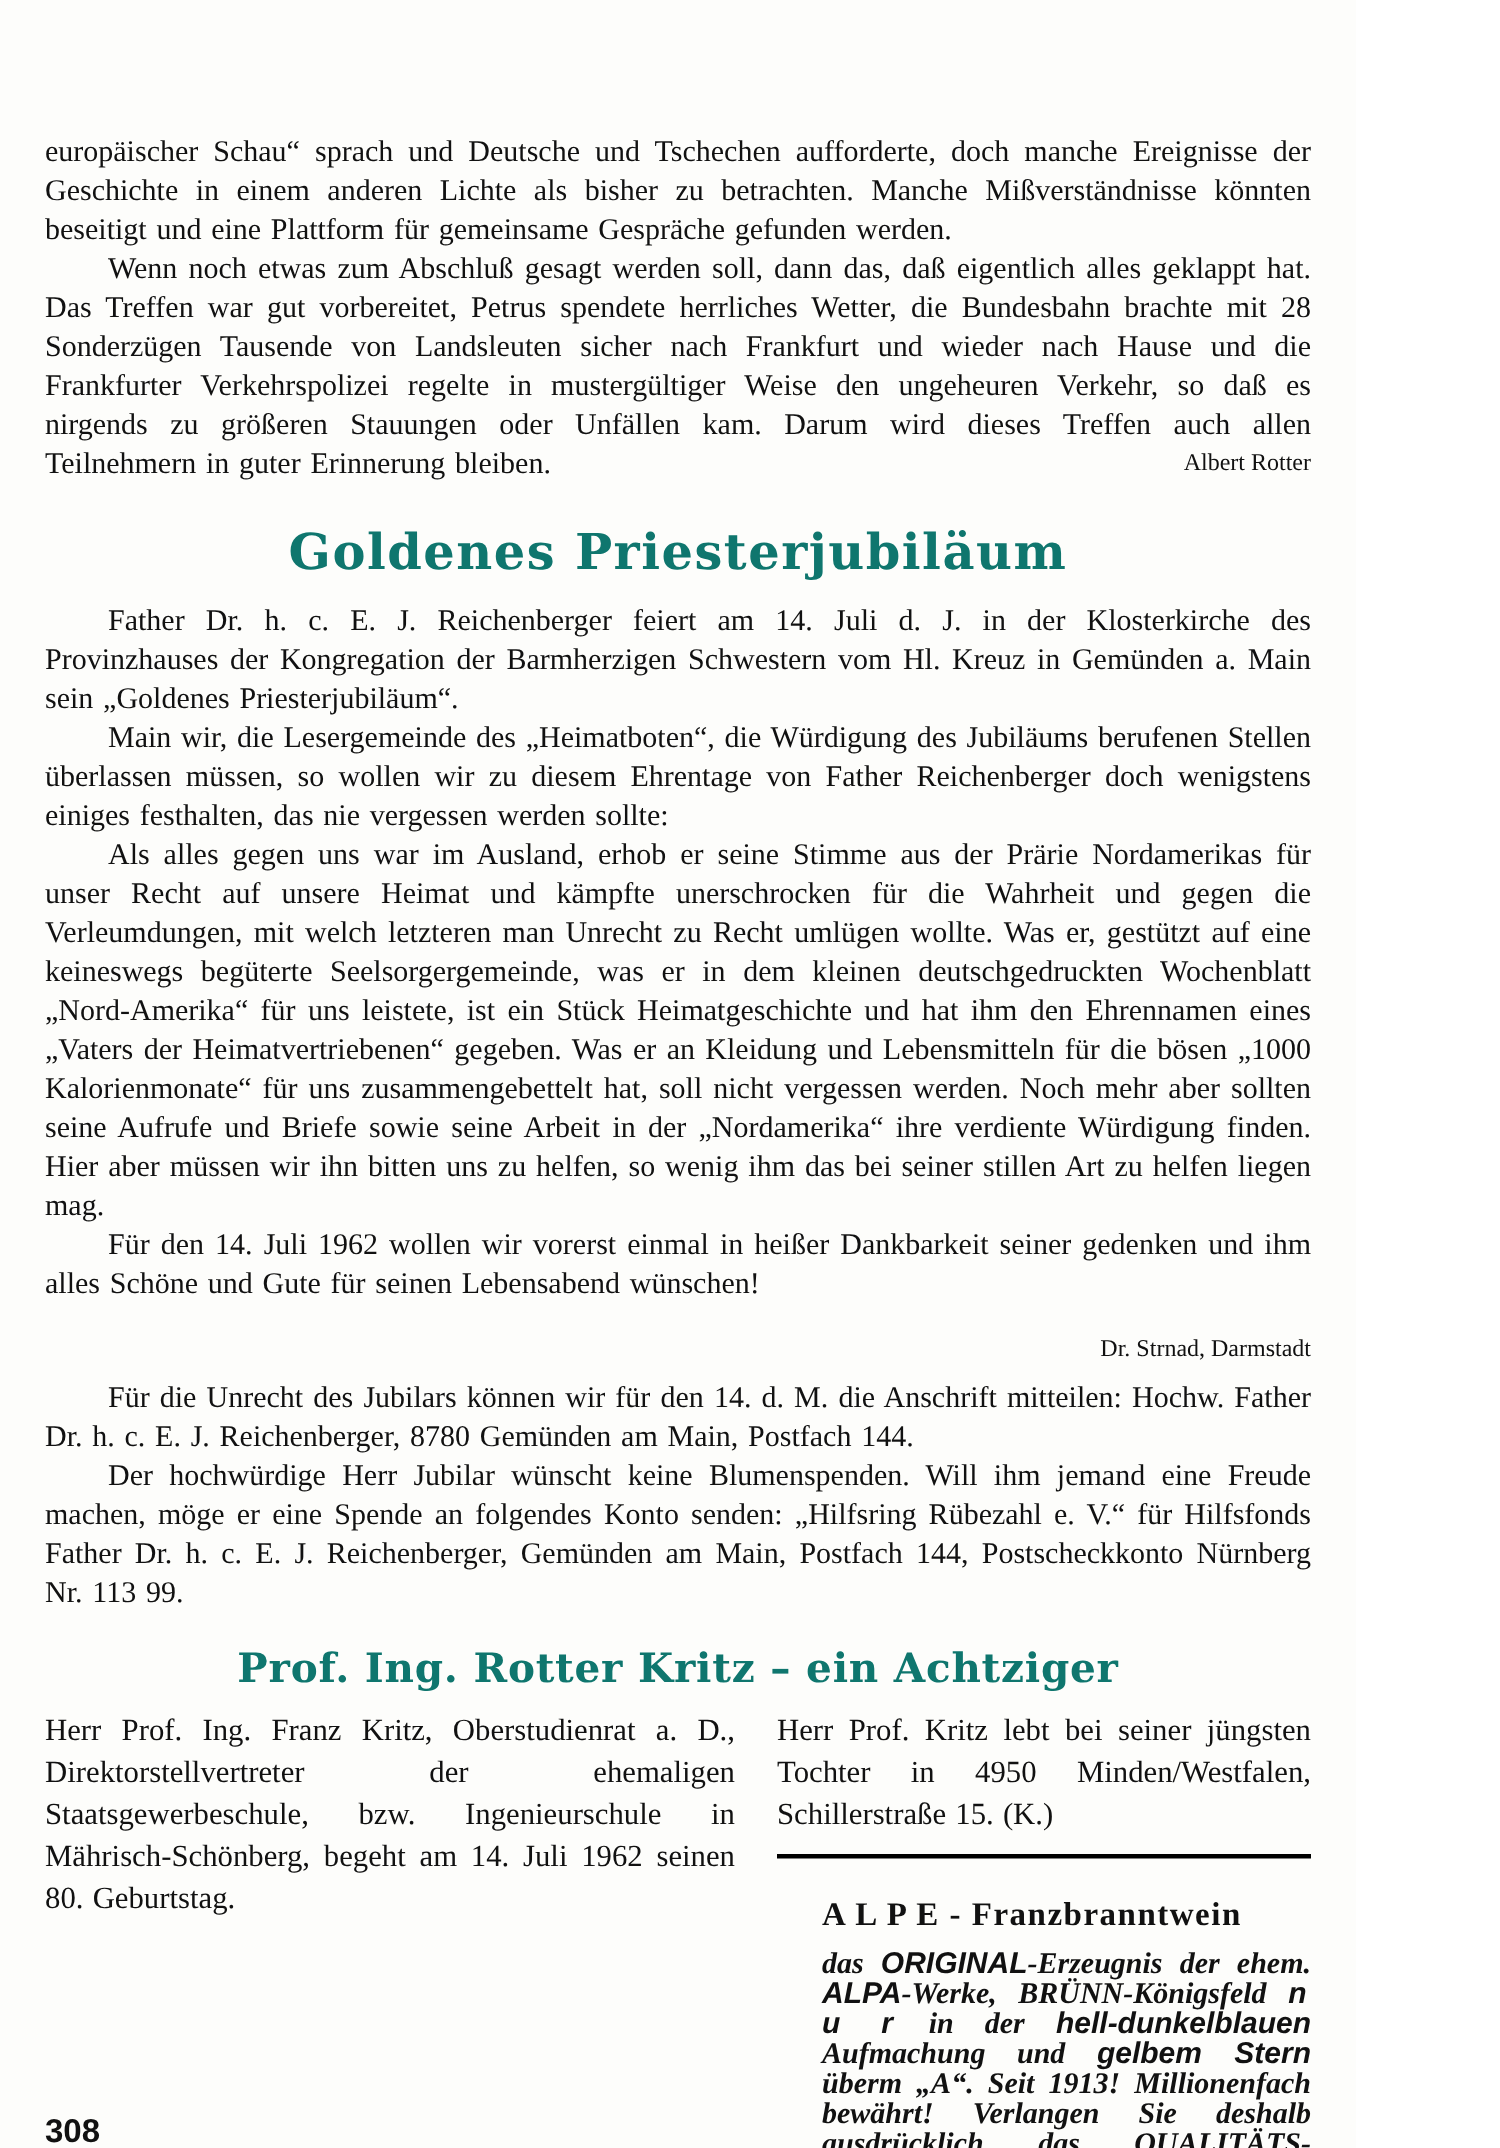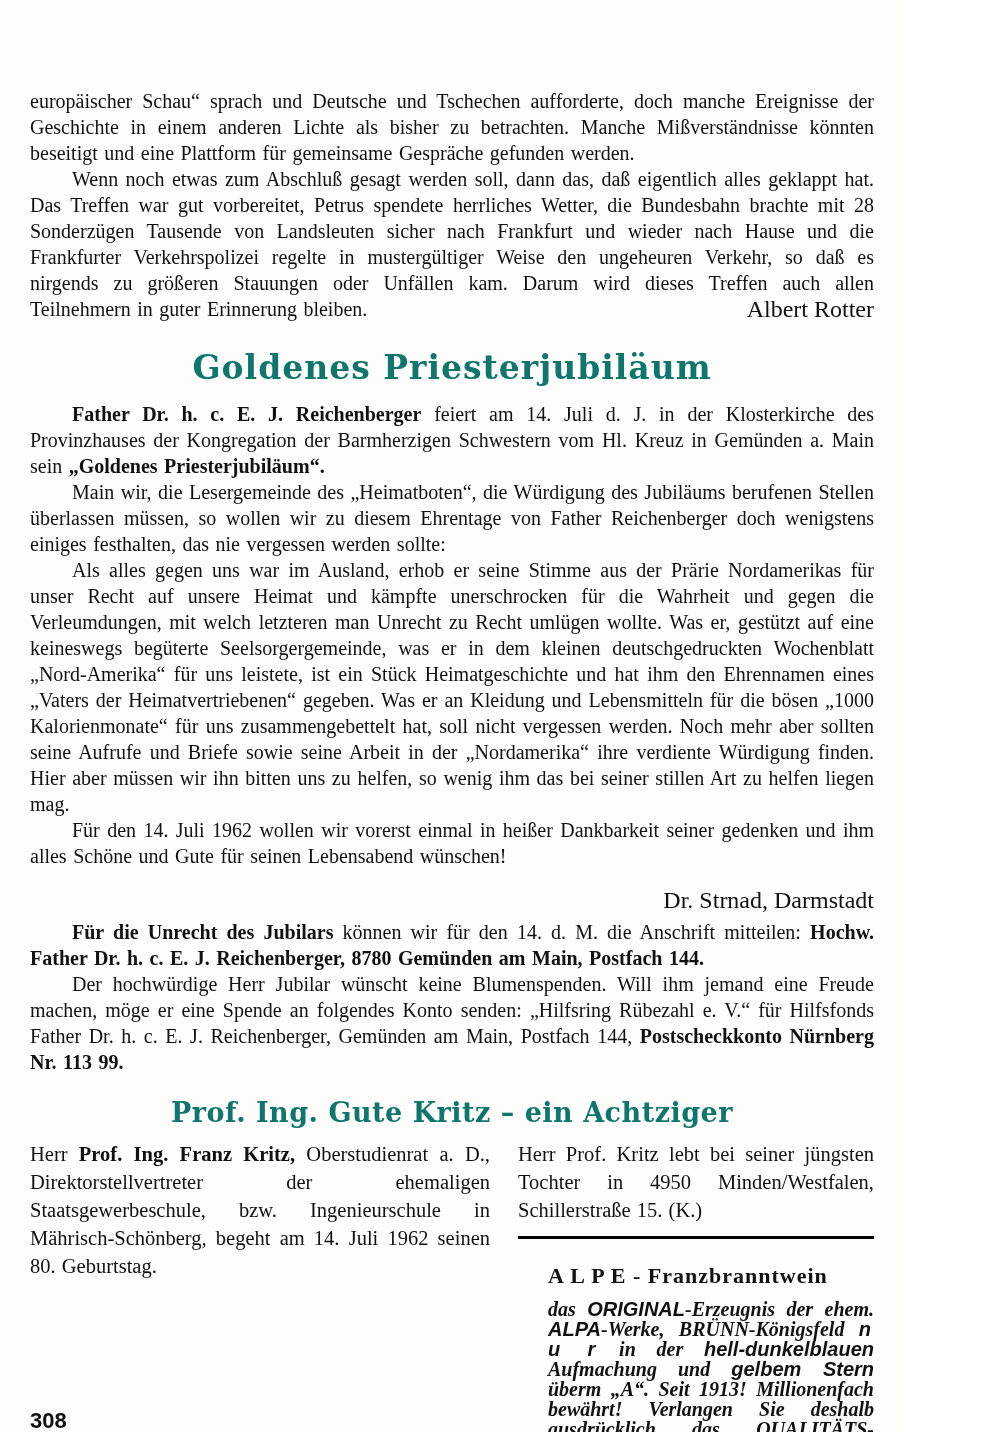--- a/index.html
+++ b/index.html
@@ -14,21 +14,21 @@
     overflow:hidden;
   }
   .bp {
     font-size:20px; line-height:26px;
     text-align:justify;
     word-spacing:1.5px;
     hyphens:auto;
   }
   .ind { text-indent:42px; }
   .sig {
-    font-size:24px; line-height:26px;
+    font-size:16px; line-height:26px;
     text-align:right;
   }
   .pull { margin-top:-26px; }
   .sig-gap { margin:18px 0 6px 0; }
   .h-fraktur {
     font-family:"DejaVu Serif", serif;
     font-weight:bold;
     text-align:center;
     color:#0f766e;
   }
@@ -51,21 +51,21 @@
     letter-spacing:1px;
     margin-bottom:10px;
   }
   .ad-body {
     font-size:20px; line-height:20px;
     text-align:justify;
     font-weight:bold;
     word-spacing:1px;
     font-style:italic;
   }
-  .r-b { font-weight:bold; }
+  .r-b { font-weight:normal; }
   .r-bs { font-family:"Liberation Sans", sans-serif; font-weight:bold; }
   .r-sp { font-family:"Liberation Sans", sans-serif; font-weight:bold; letter-spacing:3px; }
   .pageno {
     position:absolute; left:30px; top:1408px;
     font-family:"Liberation Sans", sans-serif;
     font-weight:bold; font-size:22px;
   }
 </style>
 </head>
 <body>
@@ -83,21 +83,21 @@
   <section>
     <p class="bp ind"><span class="r-b">Father Dr. h. c. E. J. Reichenberger</span><span class="r-n"> feiert am 14. Juli d. J. in der Klosterkirche des Provinzhauses der Kongregation der Barmherzigen Schwestern vom Hl. Kreuz in Gemünden a. Main sein </span><span class="r-b">„Goldenes Priesterjubiläum“.</span></p>
     <p class="bp ind">Main wir, die Lesergemeinde des „Heimatboten“, die Würdigung des Jubiläums berufenen Stellen überlassen müssen, so wollen wir zu diesem Ehrentage von Father Reichenberger doch wenigstens einiges festhalten, das nie vergessen werden sollte:</p>
     <p class="bp ind">Als alles gegen uns war im Ausland, erhob er seine Stimme aus der Prärie Nordamerikas für unser Recht auf unsere Heimat und kämpfte unerschrocken für die Wahrheit und gegen die Verleumdungen, mit welch letzteren man Unrecht zu Recht umlügen wollte. Was er, gestützt auf eine keineswegs begüterte Seelsorgergemeinde, was er in dem kleinen deutschgedruckten Wochenblatt „Nord-Amerika“ für uns leistete, ist ein Stück Heimatgeschichte und hat ihm den Ehrennamen eines „Vaters der Heimatvertriebenen“ gegeben. Was er an Kleidung und Lebensmitteln für die bösen „1000 Kalorienmonate“ für uns zusammengebettelt hat, soll nicht vergessen werden. Noch mehr aber sollten seine Aufrufe und Briefe sowie seine Arbeit in der „Nordamerika“ ihre verdiente Würdigung finden. Hier aber müssen wir ihn bitten uns zu helfen, so wenig ihm das bei seiner stillen Art zu helfen liegen mag.</p>
     <p class="bp ind">Für den 14. Juli 1962 wollen wir vorerst einmal in heißer Dankbarkeit seiner gedenken und ihm alles Schöne und Gute für seinen Lebensabend wünschen!</p>
     <div class="sig sig-gap">Dr. Strnad, Darmstadt</div>
     <p class="bp ind"><span class="r-b">Für die Unrecht des Jubilars</span><span class="r-n"> können wir für den 14. d. M. die Anschrift mitteilen: </span><span class="r-b">Hochw. Father Dr. h. c. E. J. Reichenberger, 8780 Gemünden am Main, Postfach 144.</span></p>
     <p class="bp ind"><span class="r-n">Der hochwürdige Herr Jubilar wünscht keine Blumenspenden. Will ihm jemand eine Freude machen, möge er eine Spende an folgendes Konto senden: „Hilfsring Rübezahl e. V.“ für Hilfsfonds Father Dr. h. c. E. J. Reichenberger, Gemünden am Main, Postfach 144, </span><span class="r-b">Postscheckkonto Nürnberg Nr. 113 99.</span></p>
   </section>
 
-  <h2 class="h-fraktur h2">Prof. Ing. Gute Kritz – ein Achtziger</h2>
+  <h2 class="h-fraktur h2">Prof. Ing. Rotter Kritz – ein Achtziger</h2>
 
   <div class="cols">
     <div class="col-l">
       <p class="cp"><span class="r-n">Herr </span><span class="r-b">Prof. Ing. Franz Kritz,</span><span class="r-n"> Oberstudienrat a. D., Direktorstellvertreter der ehemaligen Staatsgewerbeschule, bzw. Ingenieurschule in Mährisch-Schönberg, begeht am 14. Juli 1962 seinen 80. Geburtstag.</span></p>
     </div>
     <div class="col-r">
       <p class="cp">Herr Prof. Kritz lebt bei seiner jüngsten Tochter in 4950 Minden/Westfalen, Schillerstraße 15. (K.)</p>
       <div class="ad-rule"></div>
       <div class="ad">
         <div class="ad-title">A L P E - Franzbranntwein</div>

